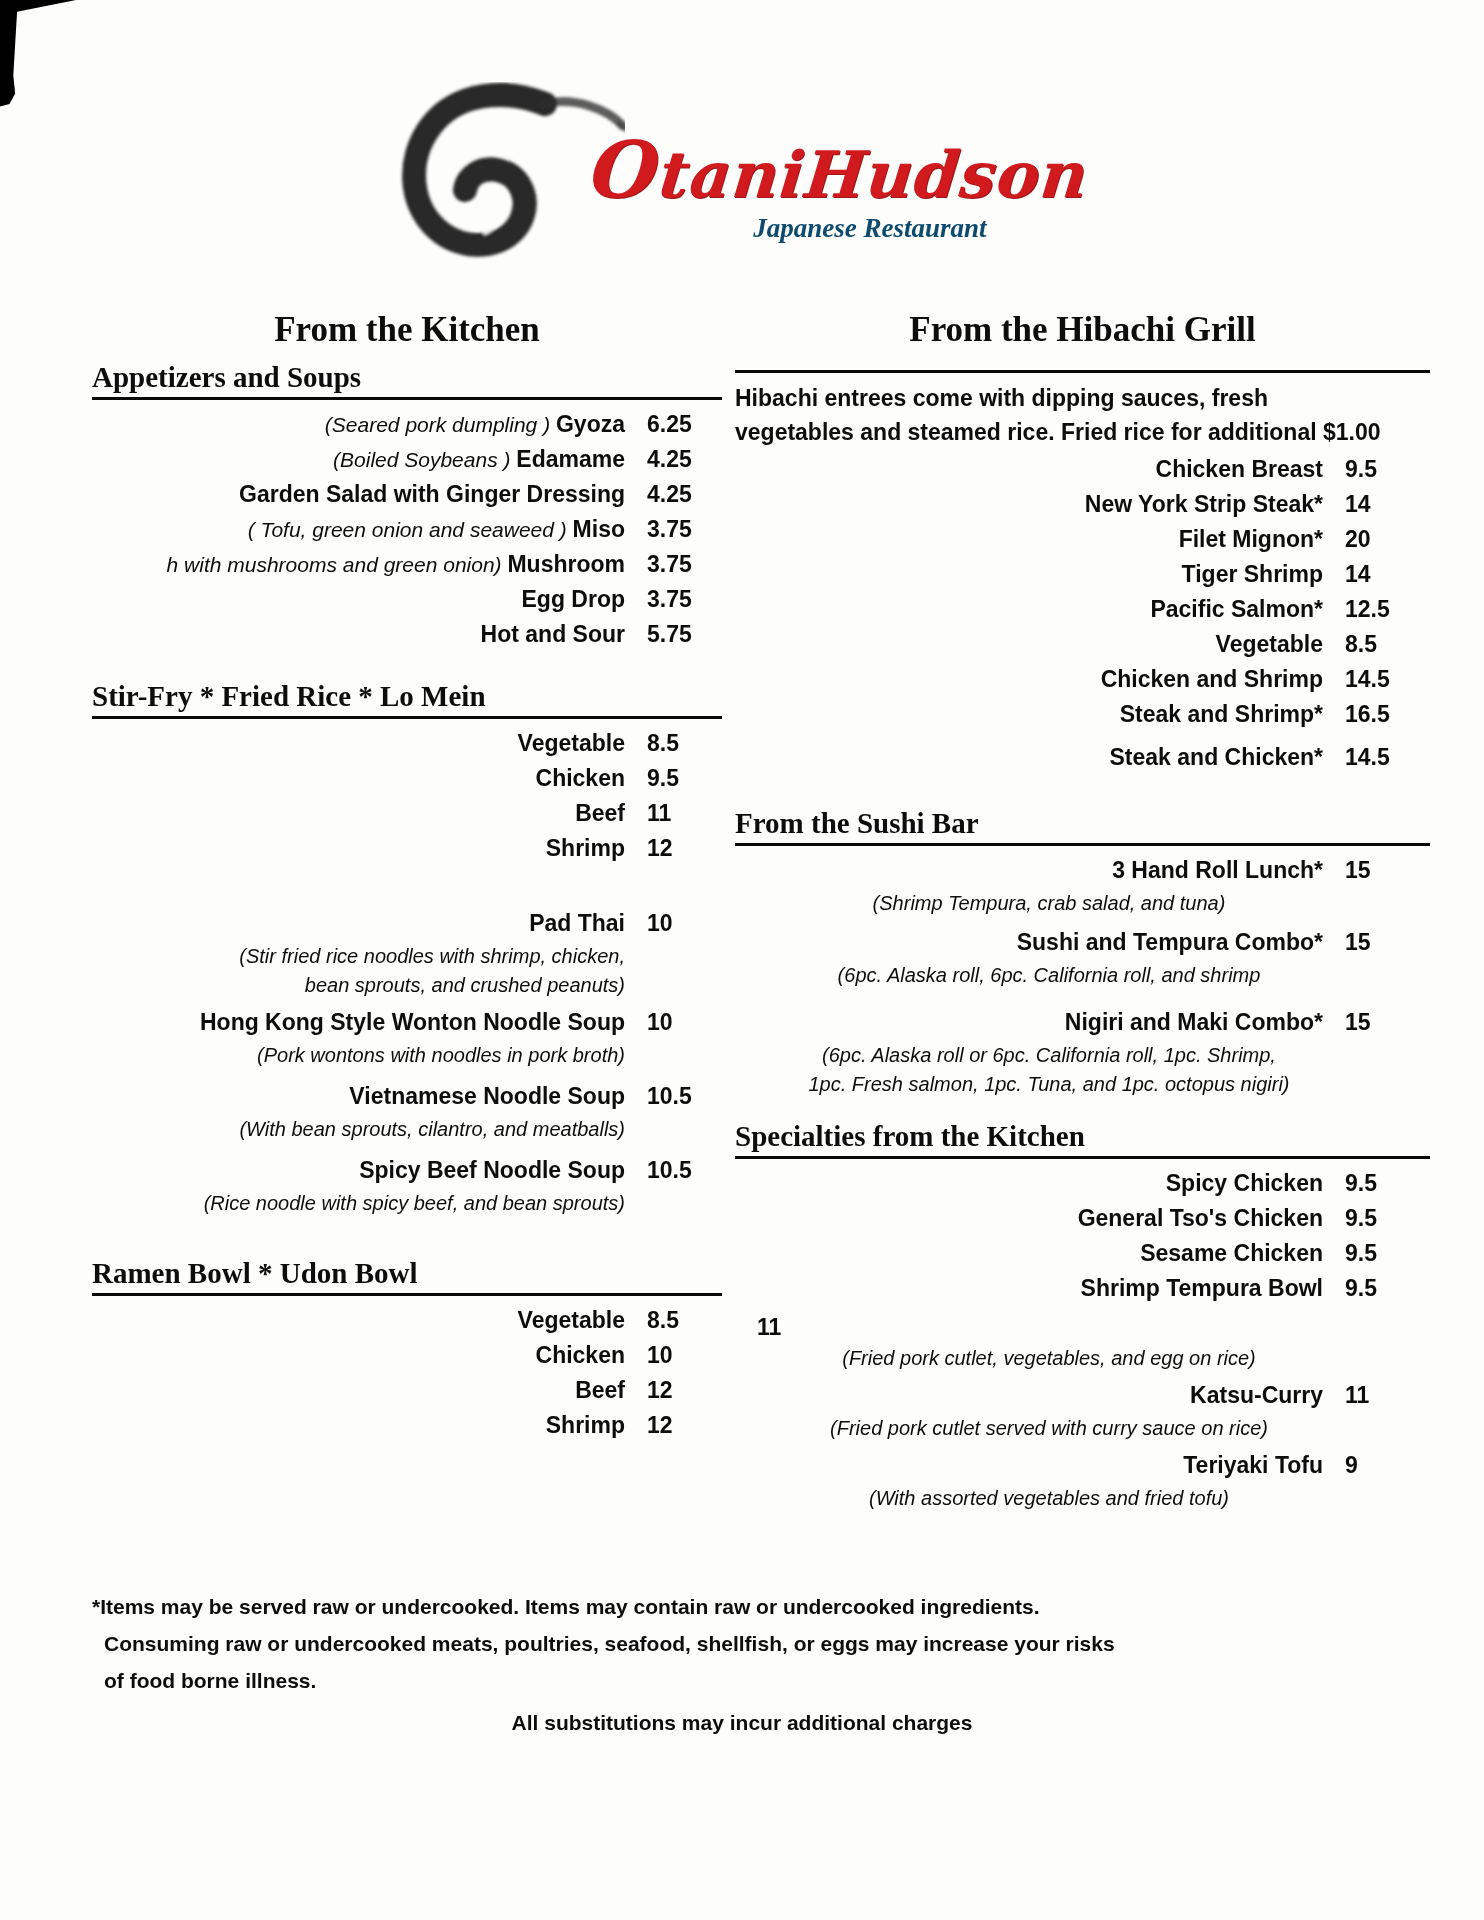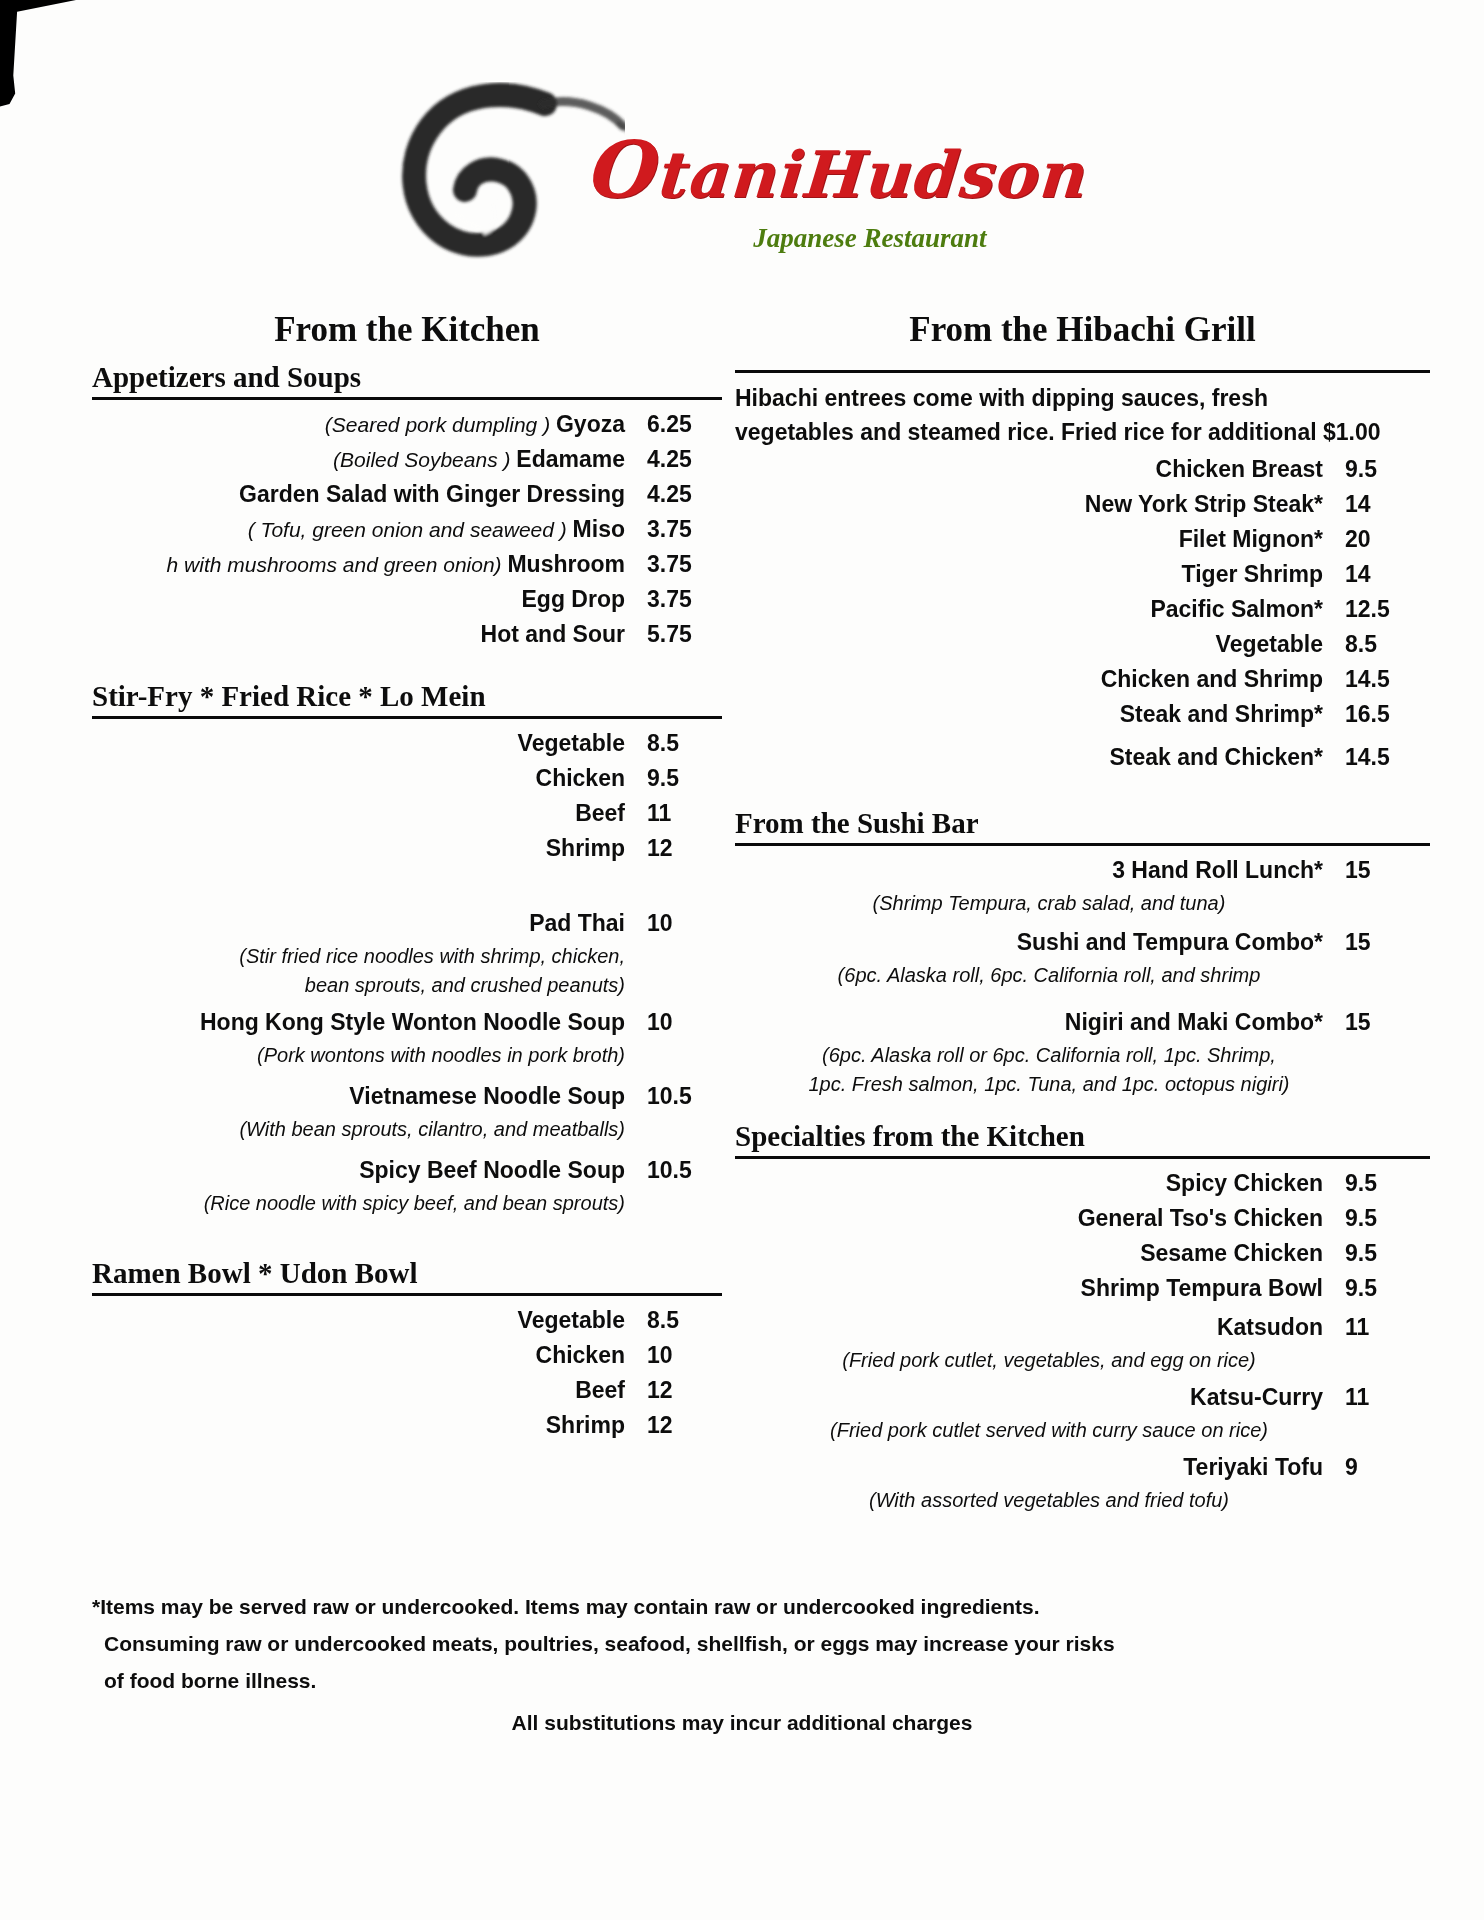--- a/index.html
+++ b/index.html
@@ -32,23 +32,23 @@
     color:#d01a1e;
     transform:skewX(-6deg);
     letter-spacing:1px;
     text-shadow:1px 1px 0 #9e1316;
     white-space:nowrap;
   }
   .logo-script .cap{font-size:78px;}
   .logo-tagline{
     font-family:"Liberation Serif",serif;
     font-style:italic;font-weight:bold;
-    font-size:27px;color:#4d7c0f;
+    font-size:27px;color:#0c4a6e;
     text-align:center;
-    margin-top:16px;padding-left:60px;
+    margin-top:6px;padding-left:60px;
     white-space:nowrap;
   }
   
   .menu-body{
     position:absolute;left:0;top:310px;width:1256px;
     padding:0 54px 0 92px;box-sizing:border-box;
     display:flex;
   }
   .col{display:block;}
   .col-left{width:630px;margin-right:13px;flex:0 0 auto;}
@@ -337,21 +337,20 @@
             </div>
             <div class="row item-line">
               <div class="name-cell"><span class="iname">Sesame Chicken</span></div>
               <div class="price-cell">9.5</div>
             </div>
             <div class="row item-line">
               <div class="name-cell"><span class="iname">Shrimp Tempura Bowl</span></div>
               <div class="price-cell">9.5</div>
             </div>
             <div class="row item-line" style="margin-top: 4px;">
-              <div class="name-cell"><span class="iname">Katsudon</span></div>
               <div class="price-cell">11</div>
             </div>
             <div class="row desc-line">
               <div class="desc-cell">(Fried pork cutlet, vegetables, and egg on rice)</div>
               <div class="price-cell"></div>
             </div>
             <div class="row item-line" style="margin-top: 6px;">
               <div class="name-cell"><span class="iname">Katsu-Curry</span></div>
               <div class="price-cell">11</div>
             </div>

